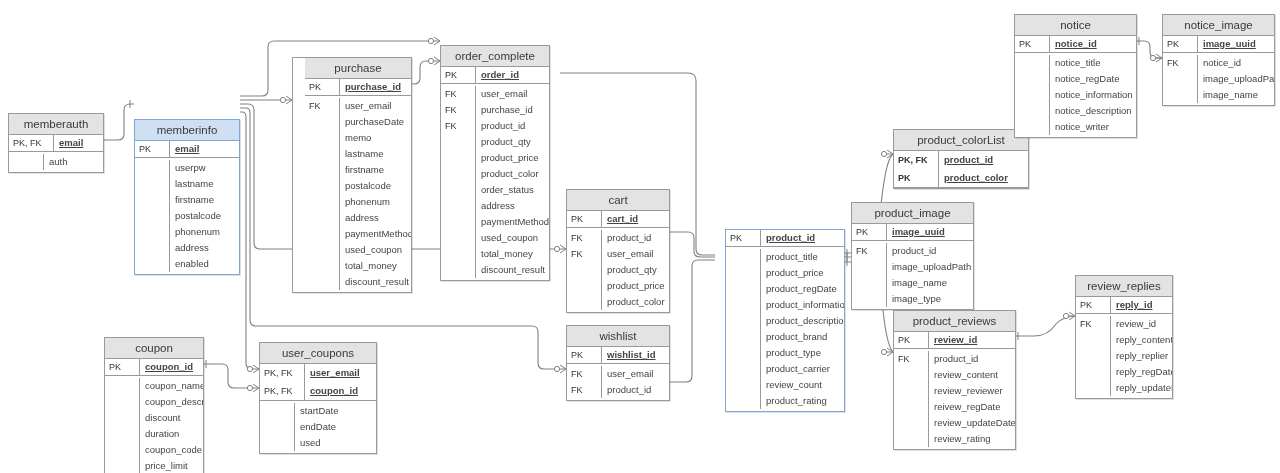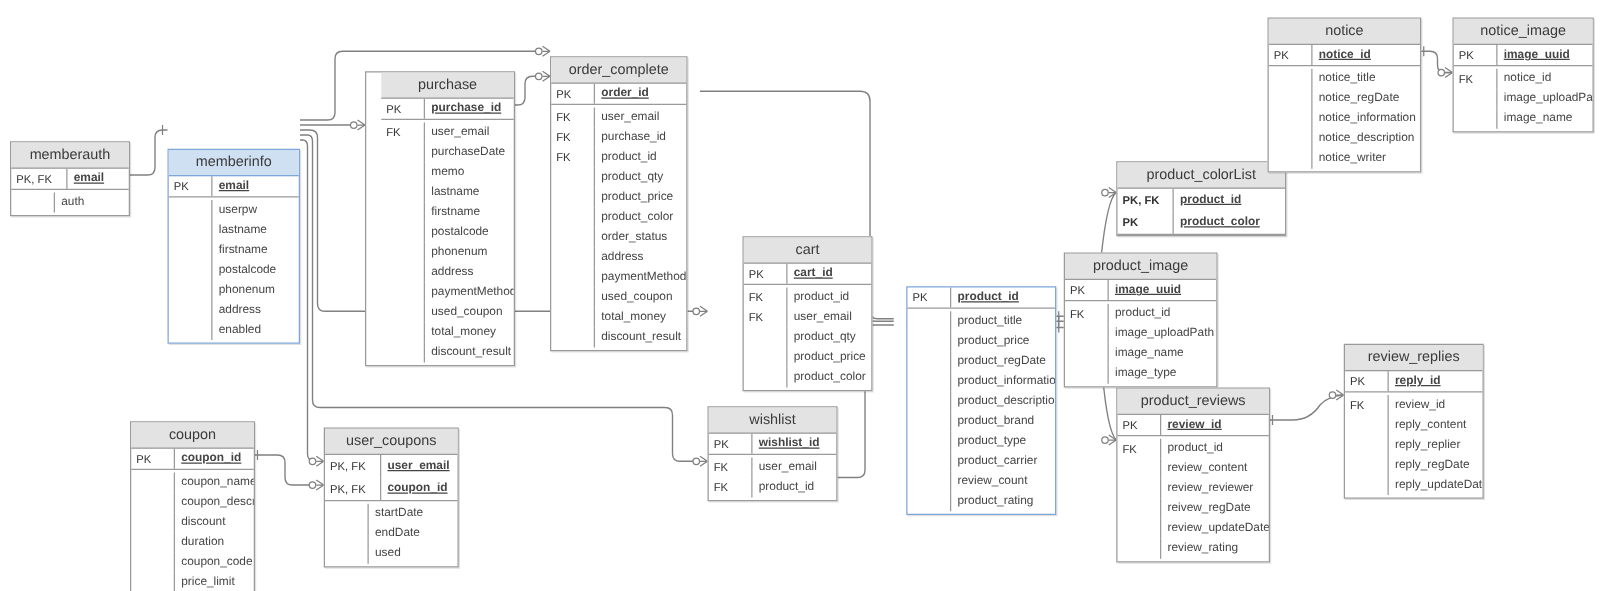--- a/index.html
+++ b/index.html
@@ -314,21 +314,21 @@
           <div class="kcol"></div>
           <div class="acol">total_money</div>
         </div>
         <div class="row">
           <div class="kcol"></div>
           <div class="acol">discount_result</div>
         </div>
         <div class="pad"></div>
       </div>
     </div>
-    <div class="entity" style="left: 566px; top: 189px; width: 104px; margin-left: 28px;">
+    <div class="entity" style="left: 566px; top: 189px; width: 104px;">
       <div class="ent-title">cart</div>
       <div class="rows keysep">
         <div class="row pk">
           <div class="kcol">PK</div>
           <div class="acol">cart_id</div>
         </div>
       </div>
       <div class="rows">
         <div class="pad"></div>
         <div class="row">
@@ -499,21 +499,21 @@
           <div class="kcol"></div>
           <div class="acol">review_updateDate</div>
         </div>
         <div class="row">
           <div class="kcol"></div>
           <div class="acol">review_rating</div>
         </div>
         <div class="pad"></div>
       </div>
     </div>
-    <div class="entity" style="left: 1075px; top: 275px; width: 112px;">
+    <div class="entity" style="left: 1075px; top: 275px; width: 98px;">
       <div class="ent-title">review_replies</div>
       <div class="rows keysep">
         <div class="row pk">
           <div class="kcol">PK</div>
           <div class="acol">reply_id</div>
         </div>
       </div>
       <div class="rows">
         <div class="pad"></div>
         <div class="row">
@@ -626,21 +626,21 @@
         <div class="row">
           <div class="kcol"></div>
           <div class="acol">coupon_code</div>
         </div>
         <div class="row">
           <div class="kcol"></div>
           <div class="acol">price_limit</div>
         </div>
       </div>
     </div>
-    <div class="entity" style="left: 259px; top: 342px; width: 108px;">
+    <div class="entity" style="left: 259px; top: 342px; width: 118px;">
       <div class="ent-title">user_coupons</div>
       <div class="rows keysep">
         <div class="row pk wide tall">
           <div class="kcol">PK, FK</div>
           <div class="acol">user_email</div>
         </div>
         <div class="row pk wide tall">
           <div class="kcol">PK, FK</div>
           <div class="acol">coupon_id</div>
         </div>

